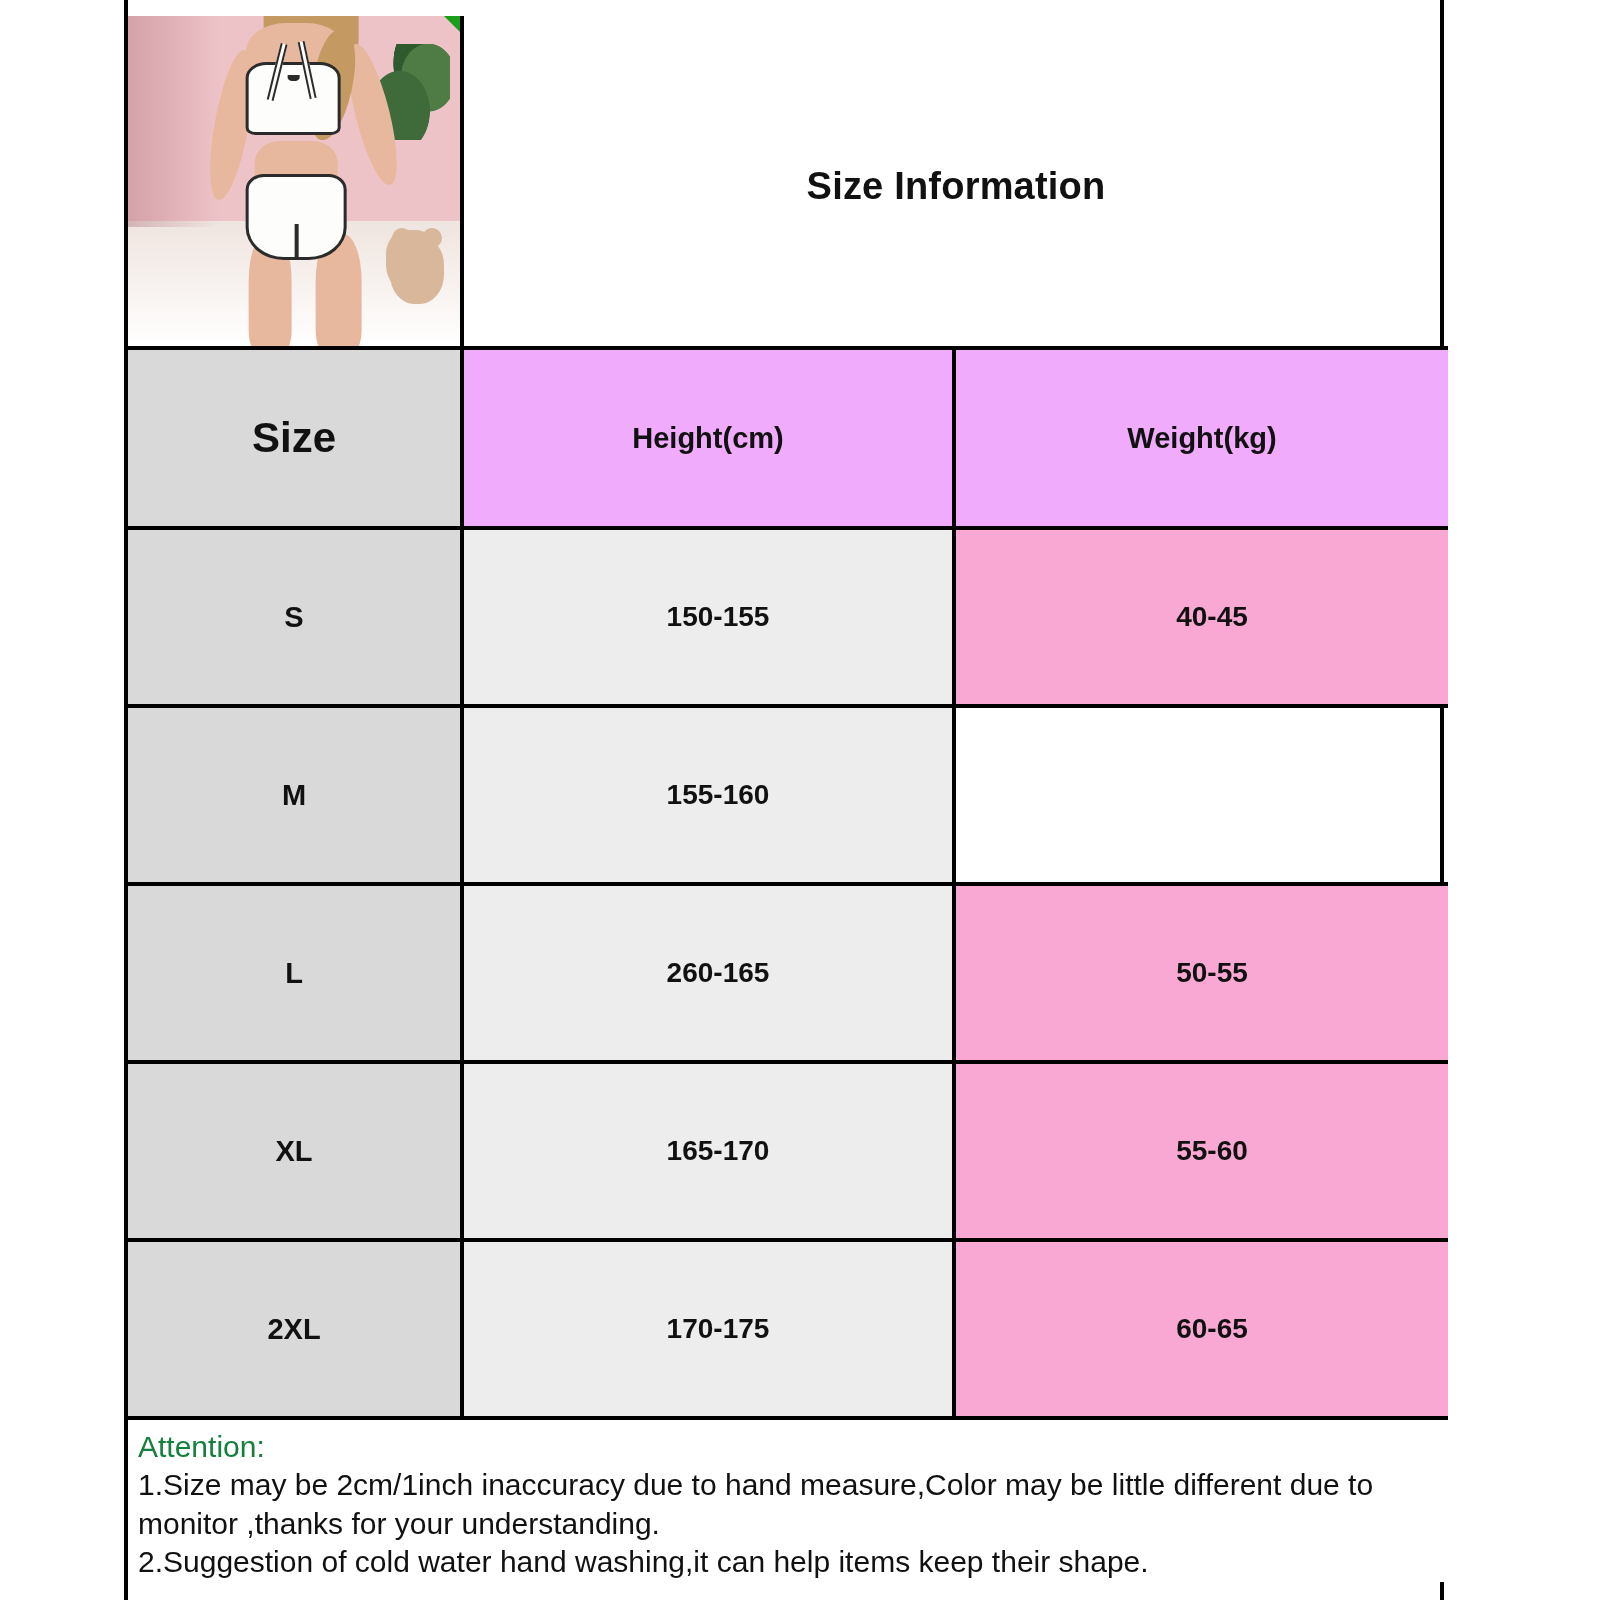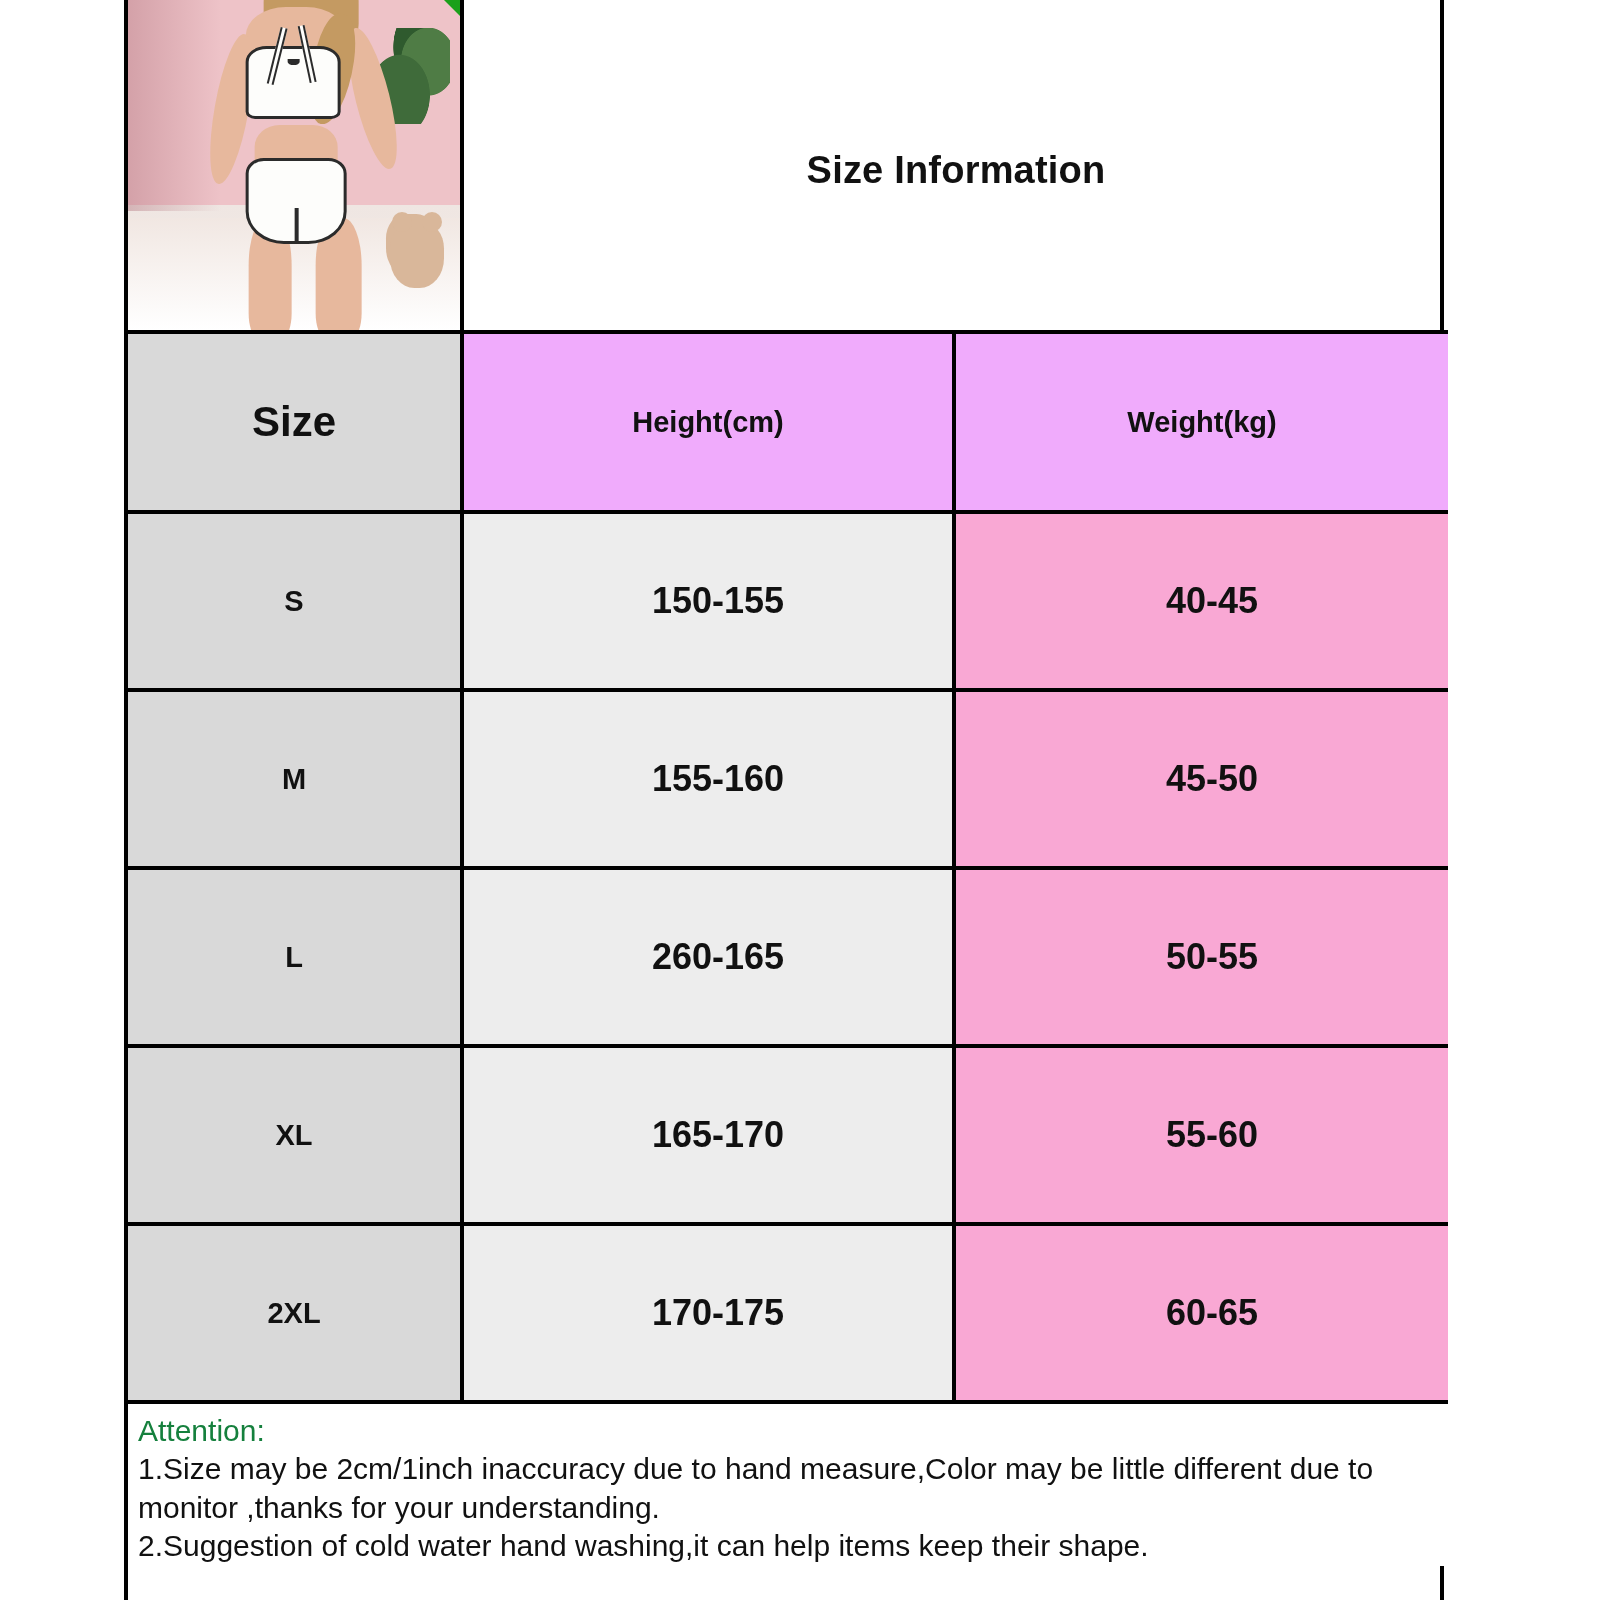--- a/index.html
+++ b/index.html
@@ -23,21 +23,21 @@
     height: 1600px;
     box-sizing: border-box;
     border-left: 4px solid #000;
     border-right: 4px solid #000;
     background: #ffffff;
   }
 
   .table {
     position: absolute;
     left: 0;
-    top: 0;
+    top: 16px;
     width: 1320px;
     box-sizing: border-box;
   }
 
   
   .top-row {
     display: flex;
     height: 334px;
     box-sizing: border-box;
     border-bottom: 4px solid #000;
@@ -176,21 +176,21 @@
     flex: 1;
     box-sizing: border-box;
     display: flex; align-items: center; justify-content: center;
     background: #f9a8d4;
   }
   .hdr-row .c-mid, .hdr-row .c-right { background: #f0abfc; }
 
   .hdr-size-label { font-size: 42px; font-weight: bold; color: #111; }
   .hdr-label { font-size: 29px; font-weight: bold; color: #111; }
   .cell-size { font-size: 29px; font-weight: bold; color: #111; }
-  .cell-val { font-size: 36px; font-weight: bold; color: #111; margin-left: 20px; }
+  .cell-val { font-size: 28px; font-weight: bold; color: #111; margin-left: 20px; }
 
   
   .attn {
     box-sizing: border-box;
     padding: 8px 10px 0 10px;
     background: #ffffff;
   }
   .attn-line {
     font-size: 30px;
     line-height: 1.28;
@@ -261,23 +261,20 @@
       </div>
     </div>
 
     <div class="data-row">
       <div class="c-size">
         <span class="cell-size">M</span>
       </div>
       <div class="c-mid">
         <span class="cell-val">155-160</span>
       </div>
-      <div class="c-right">
-        <span class="cell-val">45-50</span>
-      </div>
     </div>
 
     <div class="data-row">
       <div class="c-size">
         <span class="cell-size">L</span>
       </div>
       <div class="c-mid">
         <span class="cell-val">260-165</span>
       </div>
       <div class="c-right">

